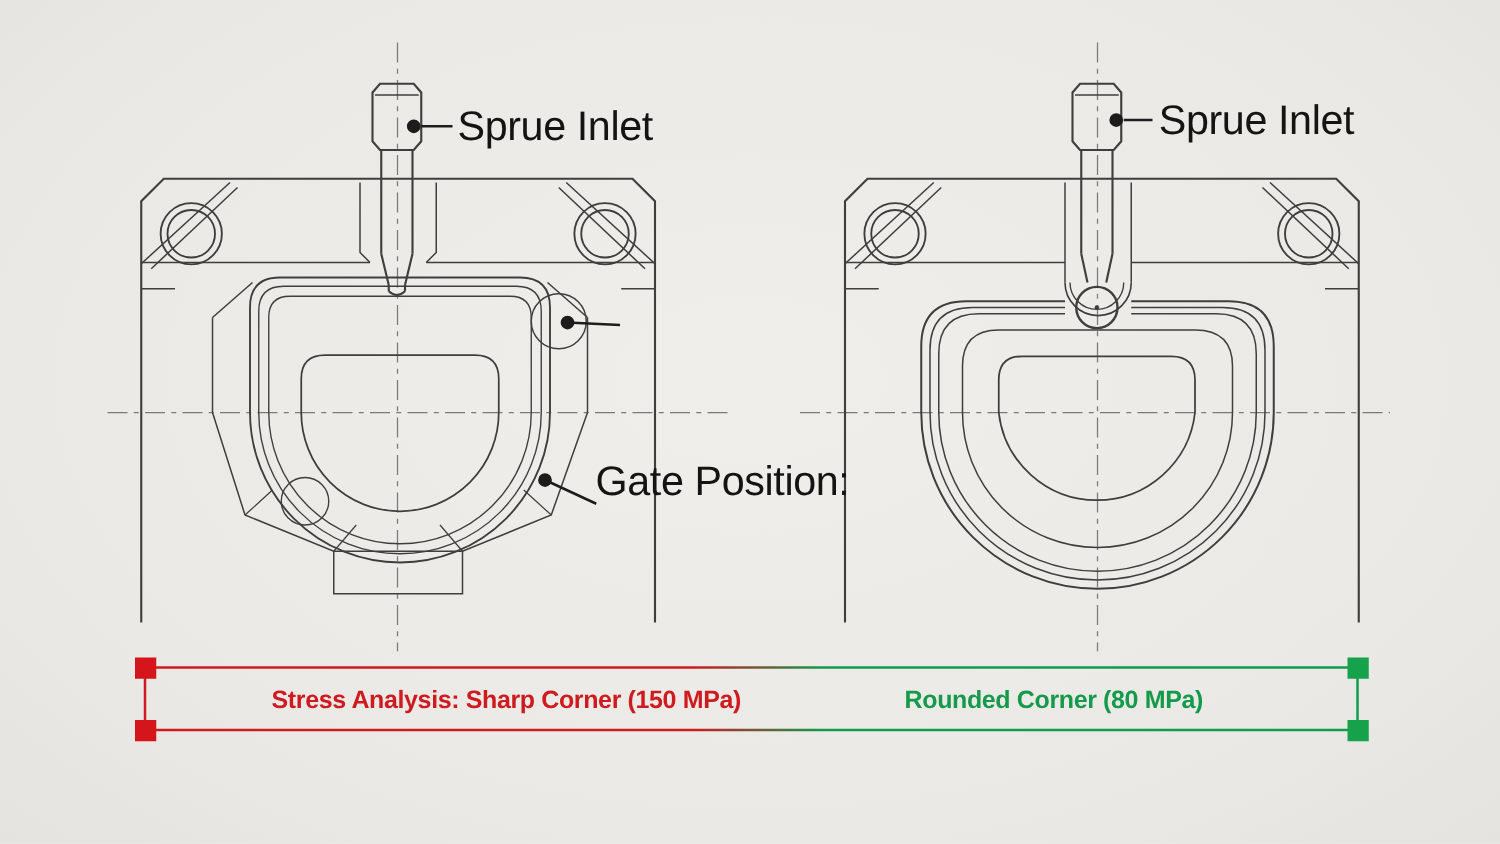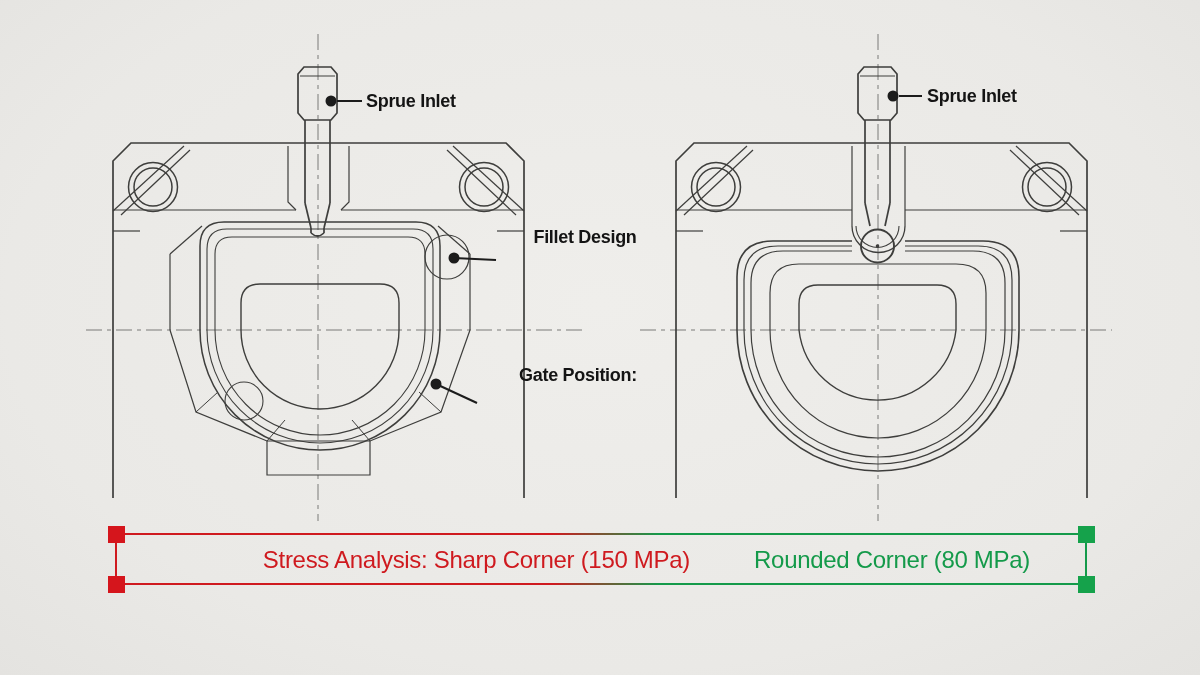--- a/index.html
+++ b/index.html
@@ -7,42 +7,42 @@
     position:relative;
     width:1200px;height:675px;
     background:#ebeae7;
     background-image:radial-gradient(ellipse at 50% 45%, #efeeeb 0%, #eae9e6 70%, #e4e3e0 100%);
     overflow:hidden;
     font-family:"Liberation Sans", sans-serif;
   }
   svg.drawing{position:absolute;left:0;top:0;}
   .lbl{
     position:absolute;
-    font-weight:700;
-    font-size:18px;
+    font-weight:400;
+    font-size:33px;
     line-height:30px;
     color:#141414;
     letter-spacing:-0.3px;
     white-space:nowrap;
   }
   .lbl.centered{text-align:center;white-space:normal;}
   .bar-hline{
     position:absolute;height:2px;
     background:linear-gradient(90deg,#cf1a1f 0%,#cf1a1f 45%,#149a4a 56%,#149a4a 100%);
   }
   .bar-vline{position:absolute;width:2px;height:50px;}
   .bar-vline.red{background:#cf1a1f;}
   .bar-vline.green{background:#149a4a;}
   .handle{position:absolute;width:17px;height:17px;}
   .handle.red{background:#d5151c;}
   .handle.green{background:#15a24b;}
   .bar-text{
     position:absolute;
-    font-weight:400;font-size:24px;line-height:28px;
-    text-align:right;letter-spacing:-0.3px;white-space:nowrap;
+    font-weight:700;font-size:20px;line-height:28px;
+    text-align:center;letter-spacing:-0.3px;white-space:nowrap;
   }
   .bar-text.red{color:#cf1a1f;}
   .bar-text.green{color:#149a4a;}
 </style>
 </head>
 <body>
 
 <div class="stage">
 
   <svg class="drawing" width="1200" height="675" viewBox="0 0 1200 675">
@@ -184,35 +184,34 @@
           <path d="M899,96 H922" fill="none"></path>
       </g>
     </g>
   </svg>
 
   <div class="lbl" style="left:366px;top:86px;">Sprue Inlet</div>
 
   <div class="lbl" style="left:927px;top:81px;">Sprue Inlet</div>
 
   <div class="lbl centered" style="left:485px;top:222px;width:200px;">
-    <div>Fillet Design</div>
   </div>
 
-  <div class="lbl centered" style="left:468px;top:360px;width:220px;">
+  <div class="lbl centered" style="left:468px;top:370px;width:220px;">
     <div>Gate Position:</div>
   </div>
 
   <div>
     <div class="bar-hline" style="left:116px;top:533px;width:970px;"></div>
     <div class="bar-hline" style="left:116px;top:583px;width:970px;"></div>
     <div class="bar-vline red" style="left:115px;top:534px;"></div>
     <div class="bar-vline green" style="left:1085px;top:534px;"></div>
 
     <div class="handle red" style="left:108px;top:526px;"></div>
     <div class="handle red" style="left:108px;top:576px;"></div>
     <div class="handle green" style="left:1078px;top:526px;"></div>
     <div class="handle green" style="left:1078px;top:576px;"></div>
 
     <div class="bar-text red" style="left:120px;top:546px;width:570px;">Stress Analysis: Sharp Corner (150 MPa)</div>
-    <div class="bar-text green" style="left:720px;top:546px;width:310px;">Rounded Corner (80 MPa)</div>
+    <div class="bar-text green" style="left:688px;top:546px;width:310px;">Rounded Corner (80 MPa)</div>
   </div>
 
 </div>
 
 </body></html>

